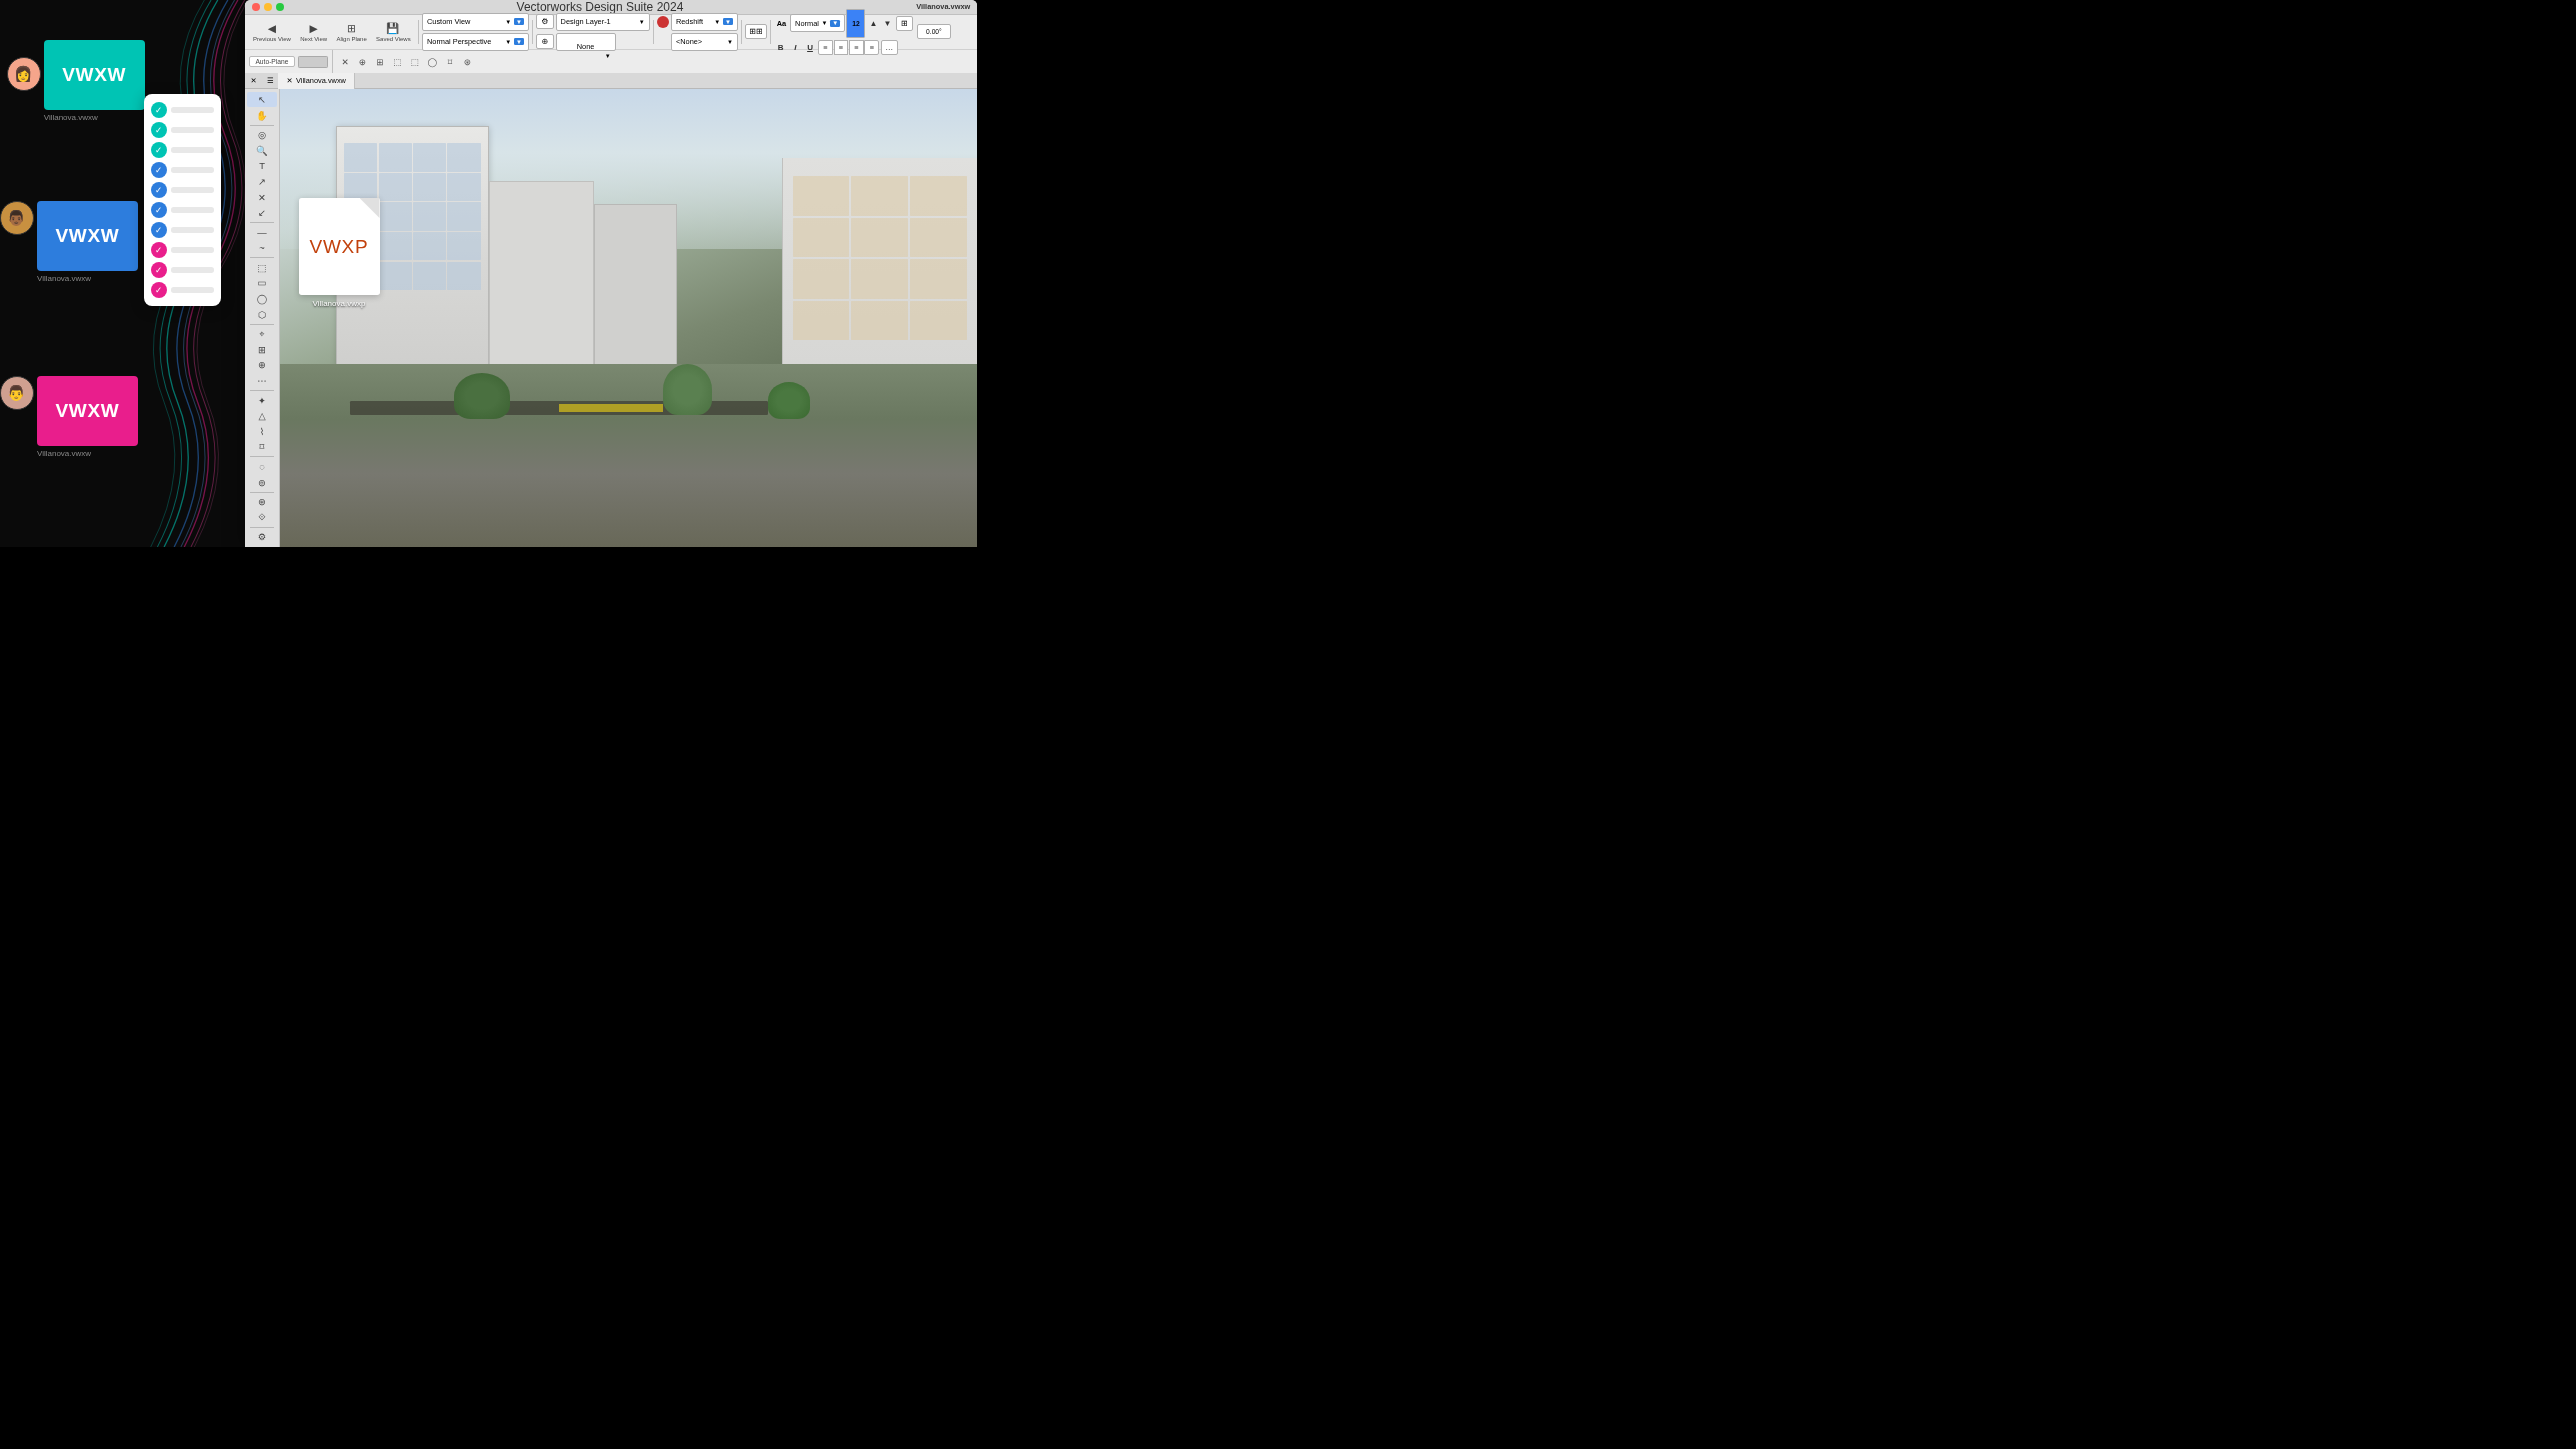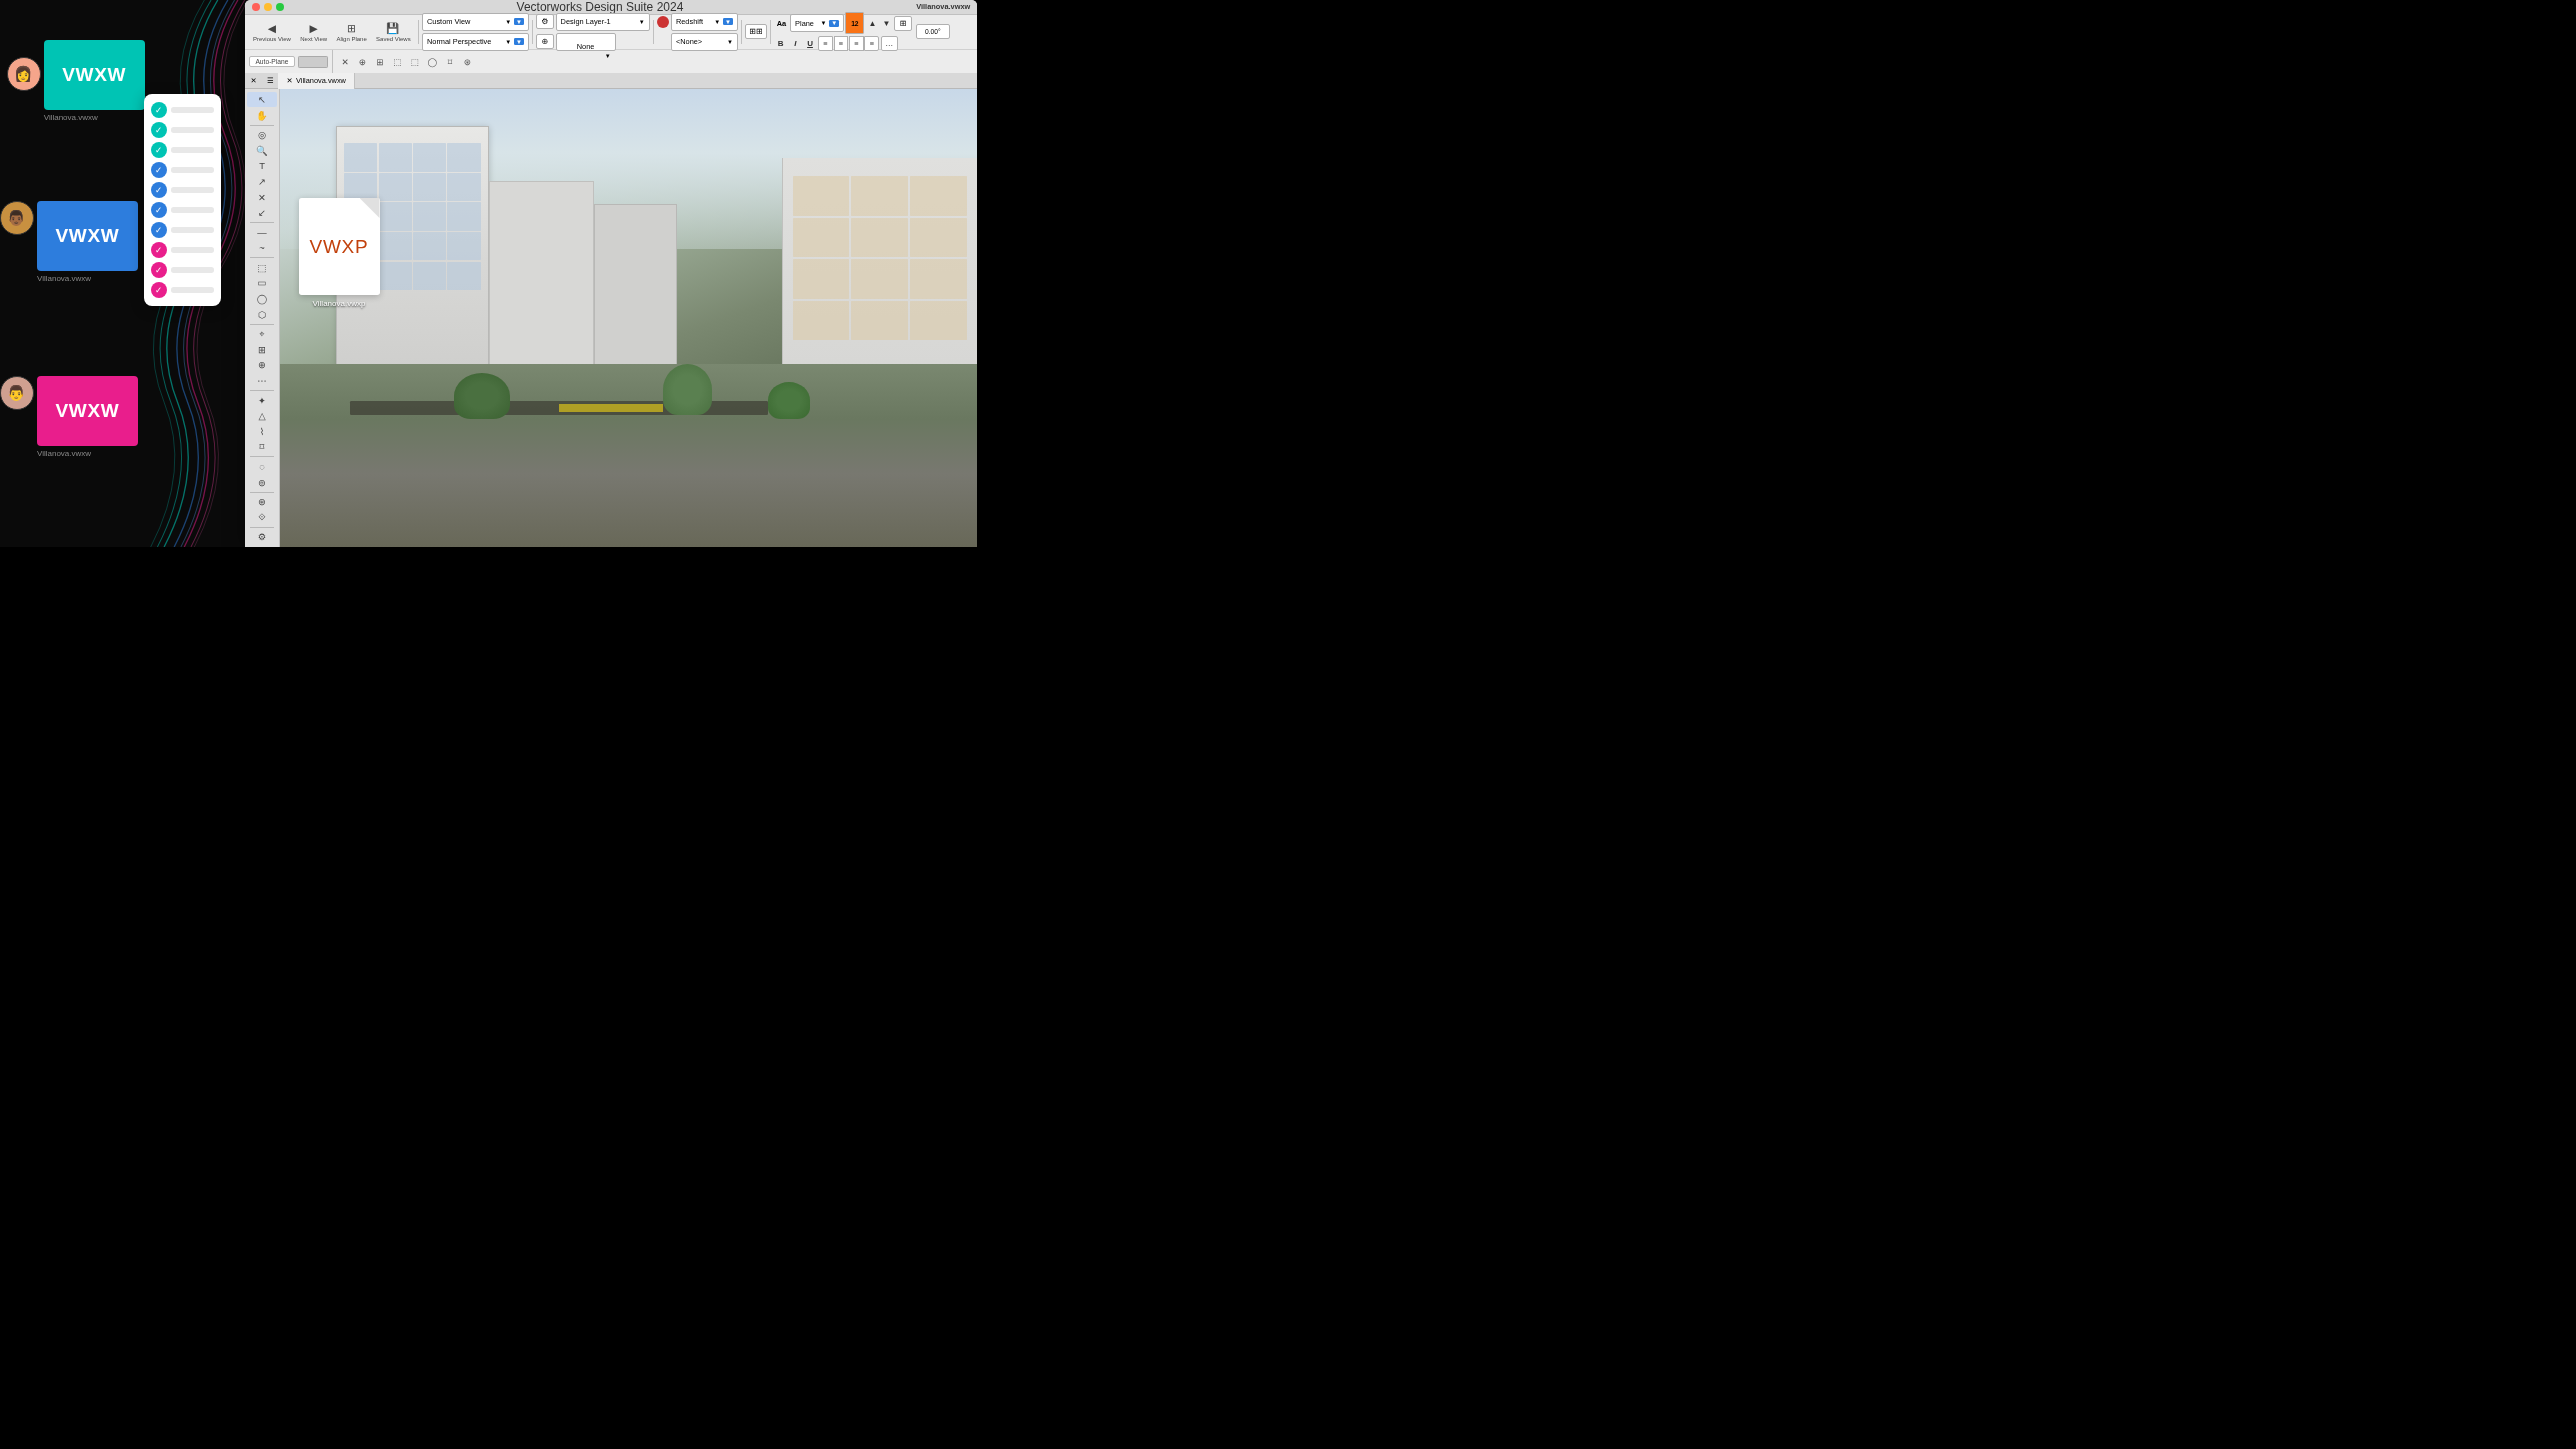--- a/index.html
+++ b/index.html
@@ -318,26 +318,26 @@
       display: flex; align-items: center; justify-content: center;
       font-size: 8px;
       cursor: pointer;
       border-radius: 1.3px;
       color: #333;
       font-weight: bold;
     }
 
     .text-size-input {
       width: 19px;
-      height: 22px;
+      height: 29px;
       border: 0.7px solid #b0b0b0;
       border-radius: 1.3px;
       text-align: center;
       font-size: 6.7px;
-      background: #f97316;
+      background: #3b82f6;
       font-weight: bold;
     }
 
     .toolbar-row1 {
       height: 35px;
       display: flex;
       align-items: center;
       padding: 0 4px;
       gap: 1.3px;
       border-bottom: 0.7px solid #d0d0d0;
@@ -595,21 +595,21 @@
     <div style="display:flex;align-items:center;gap:1.3px;">
       <div class="dropdown-icon-btn" style="width:21.5px;">⊞⊞</div>
     </div>
 
     <div class="toolbar-separator"></div>
 
     <div style="display:flex;flex-direction:column;gap:2px;">
       <div style="display:flex;align-items:center;gap:1.3px;">
         <div style="font-size:7.4px;font-weight:bold;padding:0 2.7px;">Aa</div>
         <div class="toolbar-dropdown" style="min-width:54px;">
-          <span>Plane</span>
+          <span>Normal</span>
           <span style="margin-left:auto;font-size:6px;">▼</span>
           <span style="background:#2d7ddd;color:#fff;border-radius:1.3px;padding:0.7px 2px;font-size:6px;">▼</span>
         </div>
         <input class="text-size-input" value="12" style="">
         <div style="display:flex;gap:0.7px;">
           <div class="font-btn">▲</div>
           <div class="font-btn">▼</div>
         </div>
         <div class="dropdown-icon-btn">⊞</div>
       </div>

